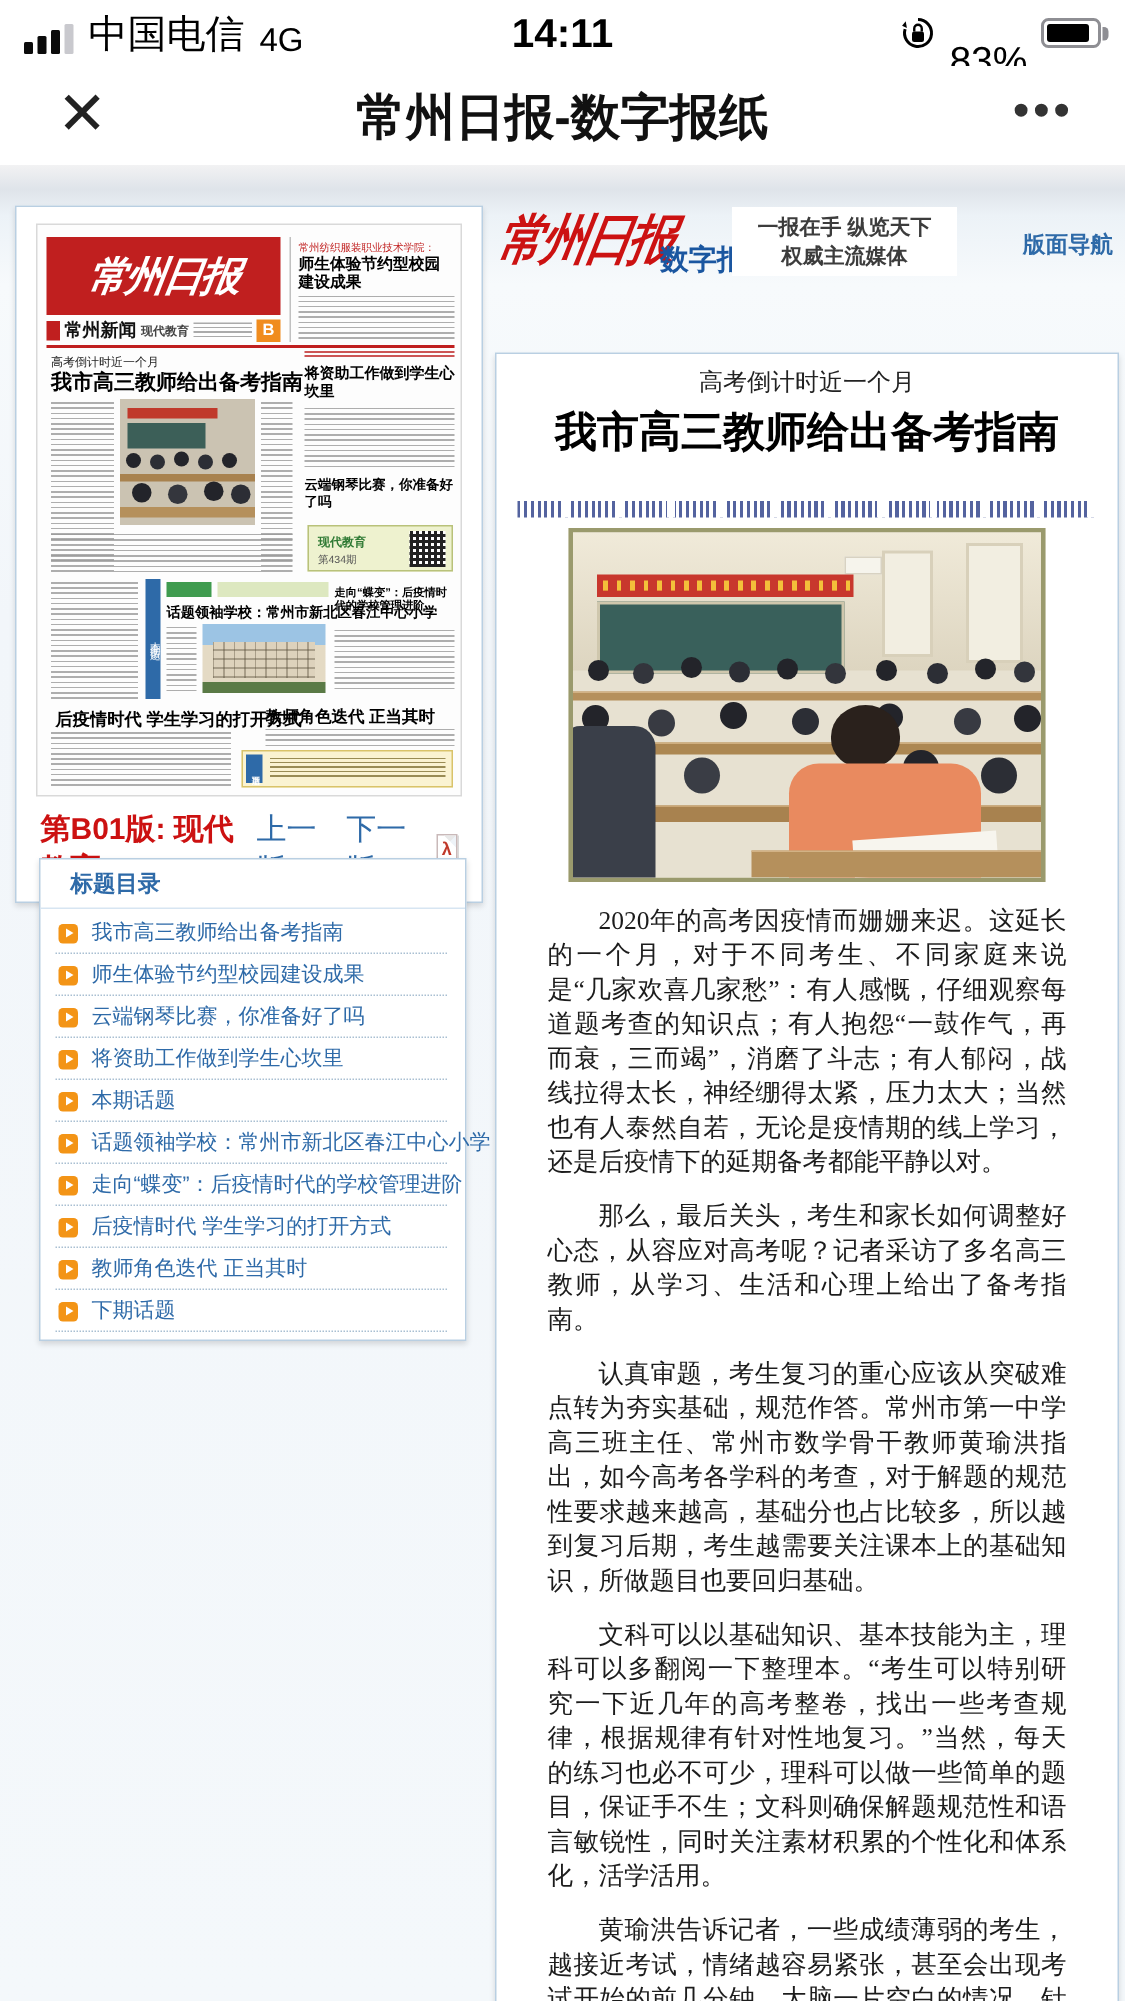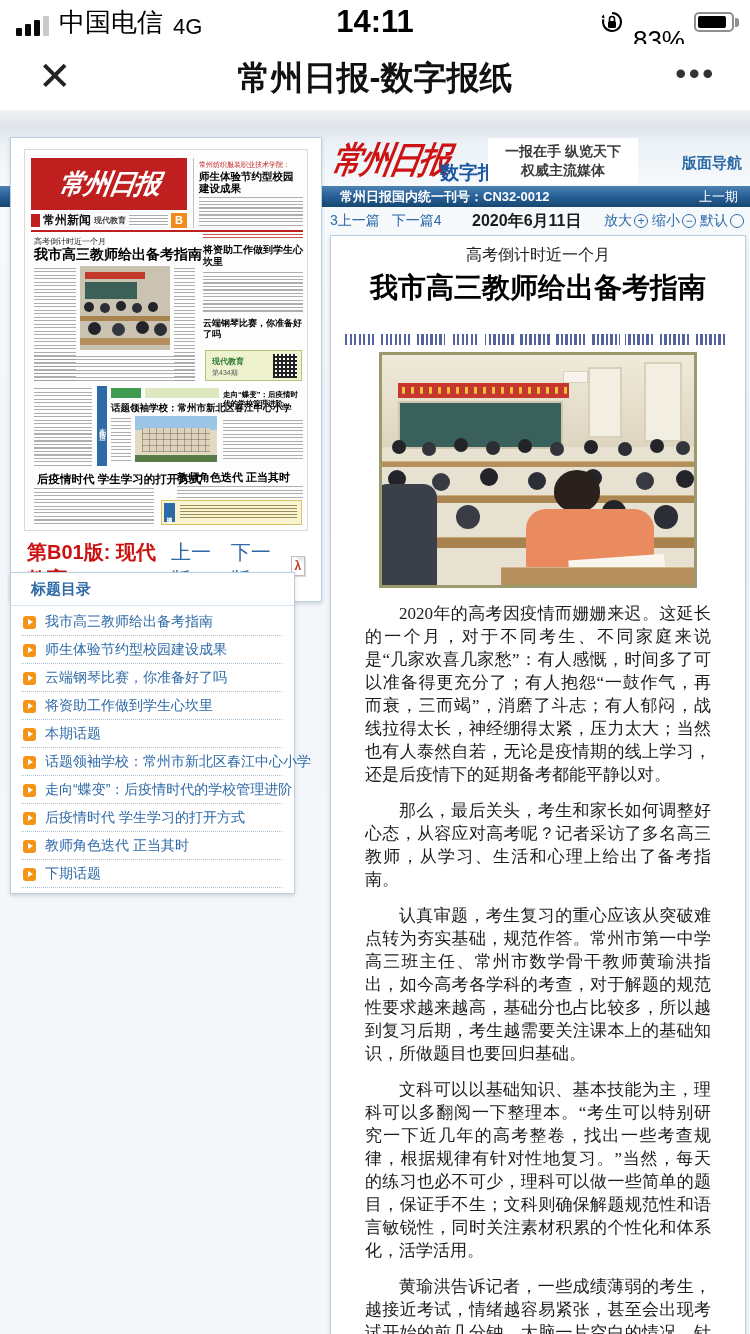--- a/index.html
+++ b/index.html
@@ -7,21 +7,21 @@
   .screen{position:relative;width:750px;height:1334px;margin:0 auto;background:#fff;overflow:hidden;}
 
   
   .status-bar{position:absolute;left:0;top:0;width:750px;height:44px;background:#fff;display:flex;align-items:center;justify-content:space-between;padding:0 16px;z-index:10;}
   .sb-left{display:flex;align-items:flex-end;gap:10px;}
   .sig{display:flex;align-items:flex-end;gap:3px;padding-bottom:4px;}
   .sig i{display:block;width:6px;border-radius:1px;background:#0b0b0b;}
   .sig .b1{height:8px}.sig .b2{height:12px}.sig .b3{height:16px}.sig .b4{height:20px;background:#c9c9ce}
   .sb-carrier{font-size:26px;font-weight:500;color:#000;}
   .sb-net{font-size:22px;color:#000;}
-  .sb-time{position:absolute;left:0;right:0;text-align:center;font-size:31px;font-weight:700;color:#000;}
+  .sb-time{position:absolute;left:0;right:0;text-align:center;font-size:27px;font-weight:700;color:#000;}
   .sb-right{display:flex;align-items:center;gap:9px;z-index:2;}
   .sb-pct{font-size:26px;color:#000;margin-top:36px;}
   .battery{position:relative;width:40px;height:20px;border:2px solid #8e8e93;border-radius:5px;}
   .battery .level{position:absolute;left:2px;top:2px;bottom:2px;width:78%;background:#000;border-radius:2px;}
   .battery:after{content:"";position:absolute;right:-7px;top:4px;width:4px;height:9px;background:#8e8e93;border-radius:0 3px 3px 0;}
 
   
   .nav-bar{position:absolute;left:0;top:44px;width:750px;height:66px;background:#fff;z-index:10;}
   .nav-close{position:absolute;left:38px;top:8px;font-size:40px;font-weight:300;color:#222;cursor:pointer;line-height:48px;}
   .nav-title{position:absolute;left:0;right:0;top:12px;text-align:center;font-size:33px;font-weight:600;color:#111;}
@@ -107,21 +107,21 @@
 
   .page-bar{display:flex;align-items:flex-end;justify-content:space-between;padding:8px 3px 4px;font-size:20px;}
   .page-label{color:#cc1111;font-weight:bold;}
   .page-links{display:flex;align-items:center;gap:10px;}
   .page-links a{color:#2e6aa8;cursor:pointer;}
   .pdf{position:relative;width:17px;height:20px;background:#fff;border:1px solid #c9b9b9;box-shadow:1px 1px 0 rgba(0,0,0,.15);}
   .pdf:before{content:"";position:absolute;right:0;top:0;border:4px solid;border-color:#e8e8e8 #eef3f8 #fff #fff;}
   .pdf:after{content:"λ";position:absolute;left:3px;top:2px;font-size:12px;font-weight:bold;color:#c0392b;}
 
   
-  .toc-panel{left:10px;top:462px;width:285px;padding-bottom:5px;}
+  .toc-panel{left:26px;top:462px;width:285px;padding-bottom:5px;}
   .toc-title{padding:7px 20px 6px;font-size:15px;font-weight:bold;color:#2e6aa8;border-bottom:1px solid #d7e5f2;}
   .toc-list{list-style:none;margin:0;padding:2px 12px 0 10px;}
   .toc-list li{display:flex;align-items:center;gap:9px;padding:5px 0 4px 2px;border-bottom:1px dotted #a9bfd2;}
   .toc-ic{flex:0 0 13px;width:13px;height:13px;background:#f39416;border-radius:3px;position:relative;}
   .toc-ic:after{content:"";position:absolute;left:5px;top:3.5px;border-left:5px solid #fff;border-top:3px solid transparent;border-bottom:3px solid transparent;}
   .toc-list a{font-size:14px;color:#2e6aa8;text-decoration:none;cursor:pointer;white-space:nowrap;}
 
   
   .article-panel{left:330px;top:125px;width:416px;height:1100px;overflow:hidden;}
   .a-kicker{margin-top:9px;text-align:center;font-size:16px;color:#222;}
@@ -189,56 +189,31 @@
   </div>
 
   <div class="nav-bar">
     <span class="nav-close">✕</span>
     <span class="nav-title">常州日报-数字报纸</span>
     <span class="nav-more">•••</span>
   </div>
 
   <div class="webview">
 
-    <div class="issue-bar">
-      <b>常州日报国内统一刊号：CN32-0012</b>
-      <span class="issue-prev">上一期</span>
-    </div>
 
     <div class="masthead">
       <span class="mh-logo">常州日报</span>
       <span class="mh-digital">数字报纸</span>
       <div class="mh-slogan">
         <div>一报在手 纵览天下</div>
         <div>权威主流媒体</div>
       </div>
       <span class="mh-nav">版面导航</span>
     </div>
 
-    <div class="toolbar">
-      <div class="tb-left">
-        <a>3上一篇</a>
-        <a>下一篇4</a>
-      </div>
-      <div class="tb-date">2020年6月11日</div>
-      <div class="tb-right">
-        <a>
-            <span>放大</span>
-            <i class="ci">+</i>
-          </a>
-        <a>
-            <span>缩小</span>
-            <i class="ci">−</i>
-          </a>
-        <a>
-            <span>默认</span>
-            <i class="ci"></i>
-          </a>
-      </div>
-    </div>
 
     <div class="panel thumb-panel">
       <div class="thumb">
         <div class="t-mast">
             <span class="t-logo">常州日报</span>
           </div>
         <div class="t-strip">
           <span class="t-stamp"></span>
           <span class="t-news">常州新闻</span>
           <span class="t-ed">现代教育</span>
@@ -367,21 +342,21 @@
           <div class="ph-r3"></div>
           <div class="ph-d3"></div>
           <div class="ph-stul"></div>
           <div class="ph-girlhead"></div>
           <div class="ph-girlbody"></div>
           <div class="ph-paper"></div>
           <div class="ph-frontdesk"></div>
         </div>
       </div>
       <div class="a-body">
-        <p>2020年的高考因疫情而姗姗来迟。这延长的一个月，对于不同考生、不同家庭来说是“几家欢喜几家愁”：有人感慨，时间多了可以准备得更充分了；有人抱怨“一鼓作气，再而衰，三而竭”，消磨了斗志；有人郁闷，战线拉得太长，神经绷得太紧，压力太大；当然也有人泰然自若，无论是疫情期的线上学习，还是后疫情下的延期备考都能平静以对。</p>
+        <p>2020年的高考因疫情而姗姗来迟。这延长的一个月，对于不同考生、不同家庭来说是“几家欢喜几家愁”：有人感慨，仔细观察每道题考查的知识点；有人抱怨“一鼓作气，再而衰，三而竭”，消磨了斗志；有人郁闷，战线拉得太长，神经绷得太紧，压力太大；当然也有人泰然自若，无论是疫情期的线上学习，还是后疫情下的延期备考都能平静以对。</p>
         <p>那么，最后关头，考生和家长如何调整好心态，从容应对高考呢？记者采访了多名高三教师，从学习、生活和心理上给出了备考指南。</p>
         <p>认真审题，考生复习的重心应该从突破难点转为夯实基础，规范作答。常州市第一中学高三班主任、常州市数学骨干教师黄瑜洪指出，如今高考各学科的考查，对于解题的规范性要求越来越高，基础分也占比较多，所以越到复习后期，考生越需要关注课本上的基础知识，所做题目也要回归基础。</p>
         <p>文科可以以基础知识、基本技能为主，理科可以多翻阅一下整理本。“考生可以特别研究一下近几年的高考整卷，找出一些考查规律，根据规律有针对性地复习。”当然，每天的练习也必不可少，理科可以做一些简单的题目，保证手不生；文科则确保解题规范性和语言敏锐性，同时关注素材积累的个性化和体系化，活学活用。</p>
         <p>黄瑜洪告诉记者，一些成绩薄弱的考生，越接近考试，情绪越容易紧张，甚至会出现考试开始的前几分钟，大脑一片空白的情况。针对这一问题，他举例建议，数学考试时，看试卷时间，考生除了通览全卷，可以重点看前6道填空题，认真审题，仔细观察每道题考查的知识点，所需要用</p>
       </div>
     </div>
 
   </div>
 </div>
 

